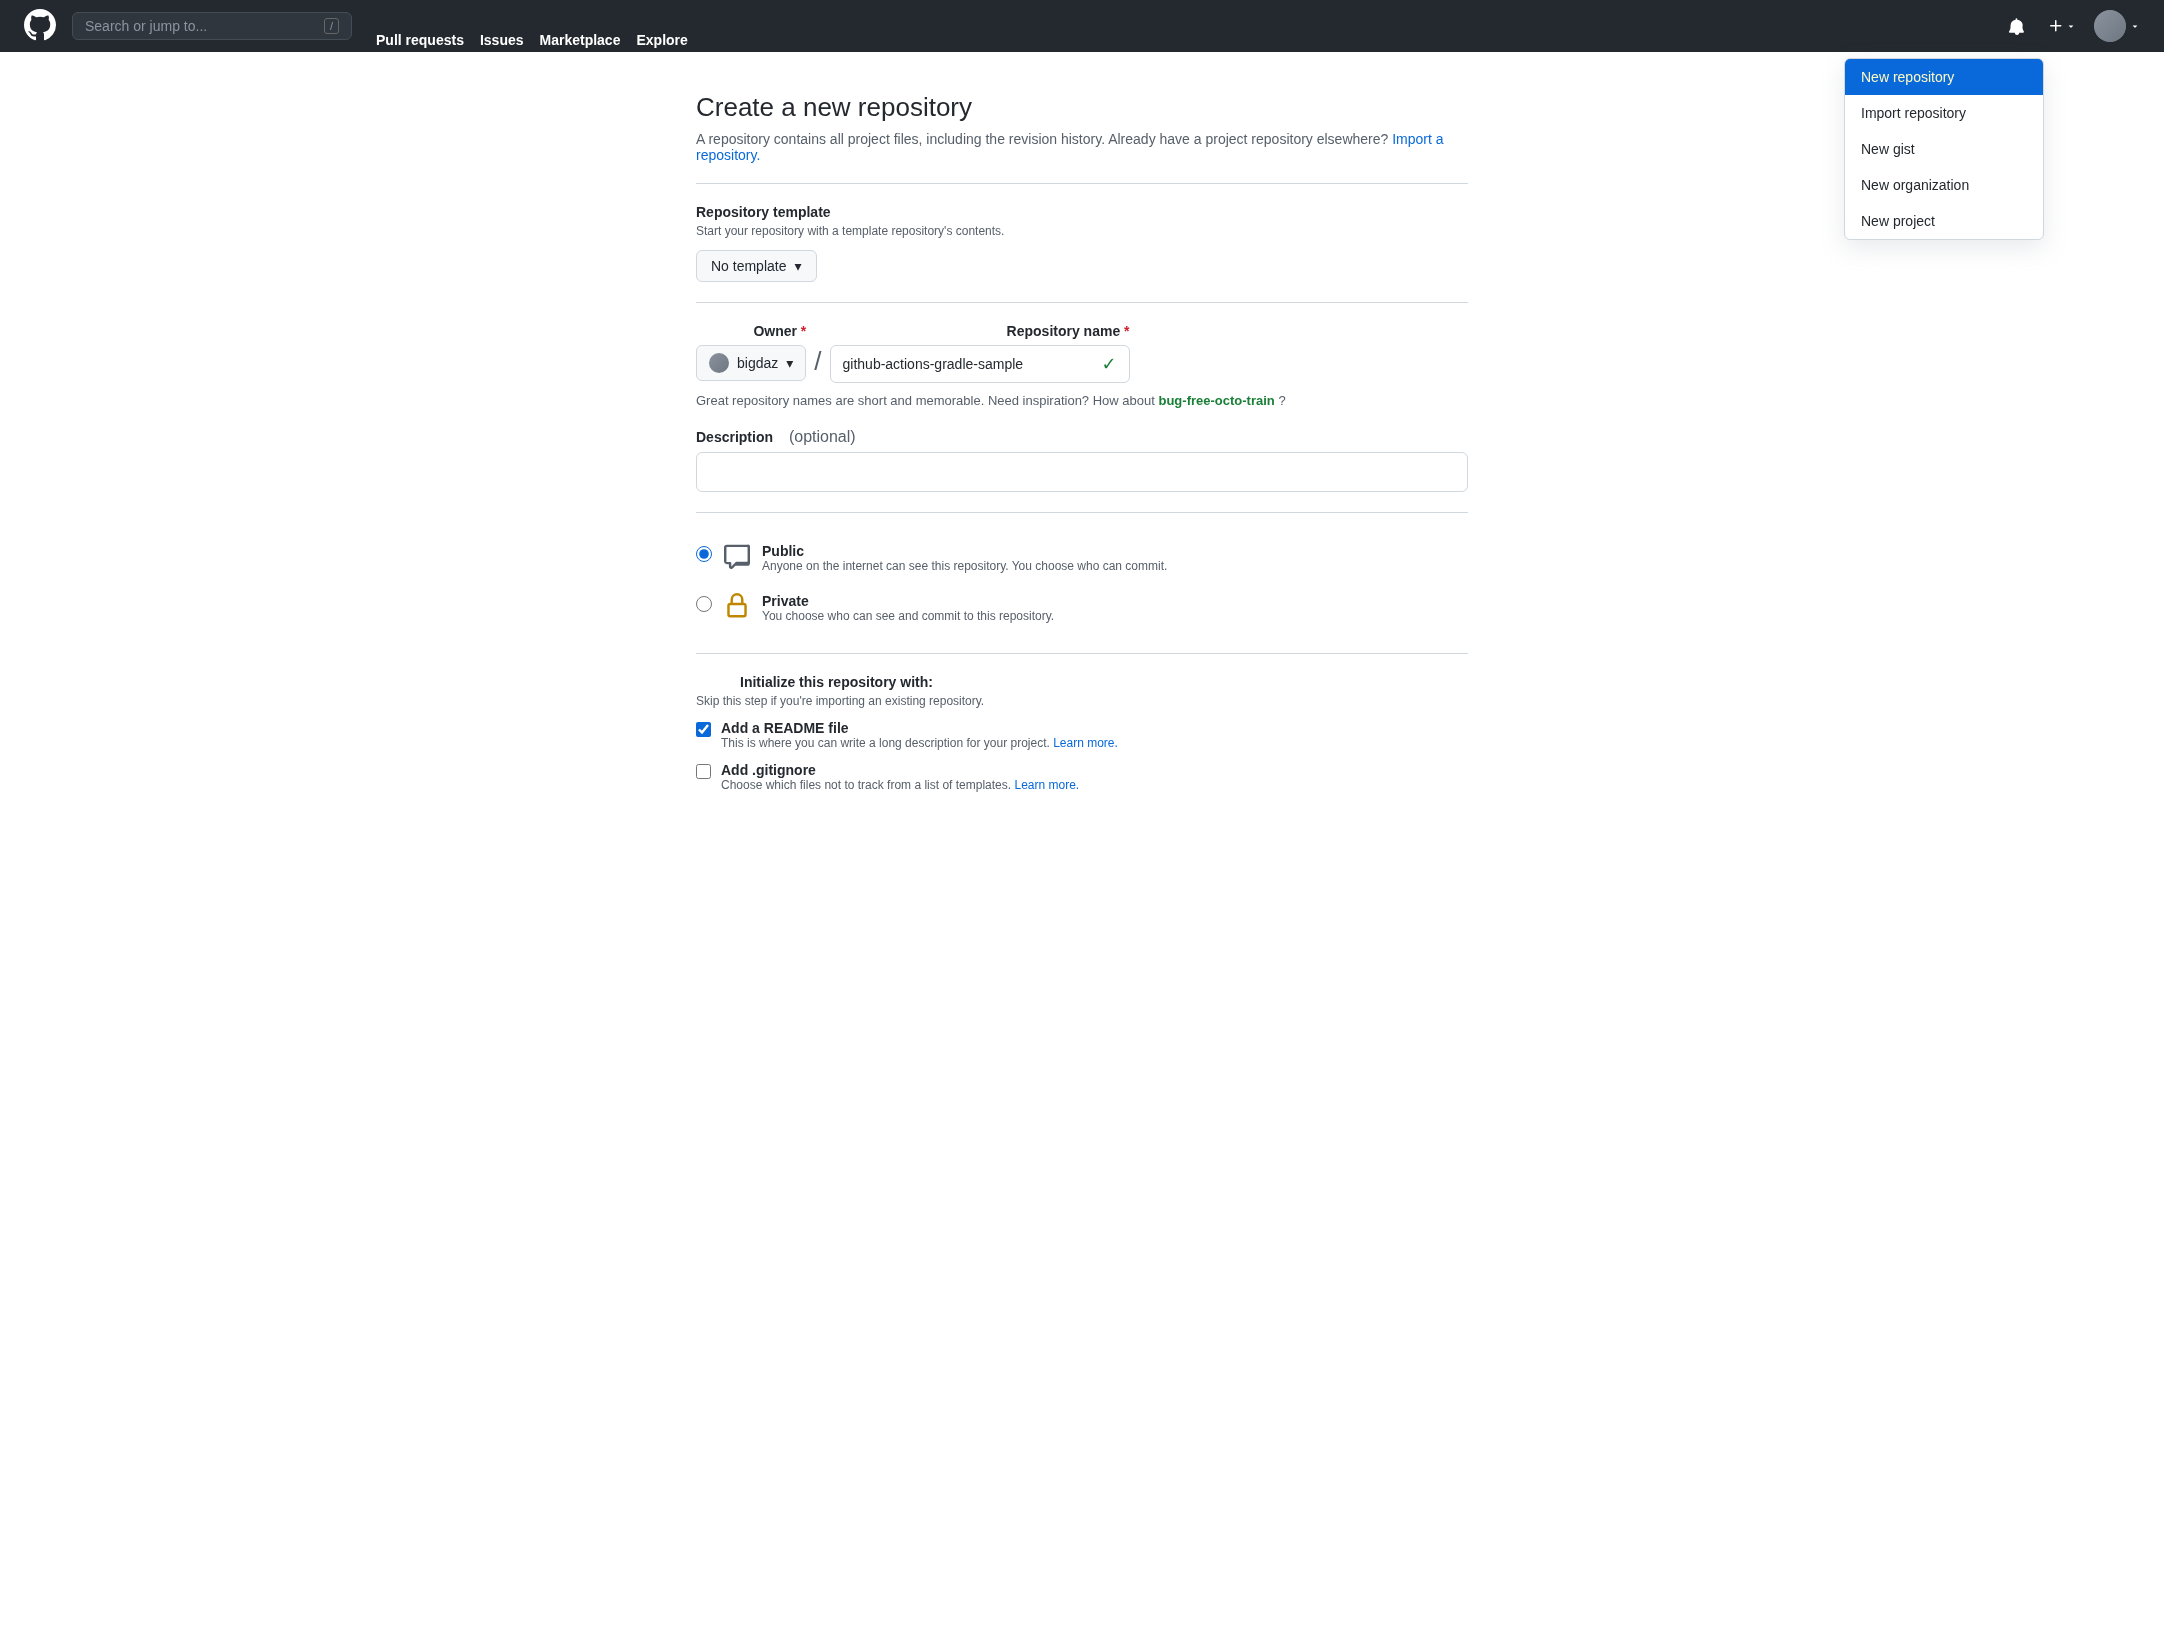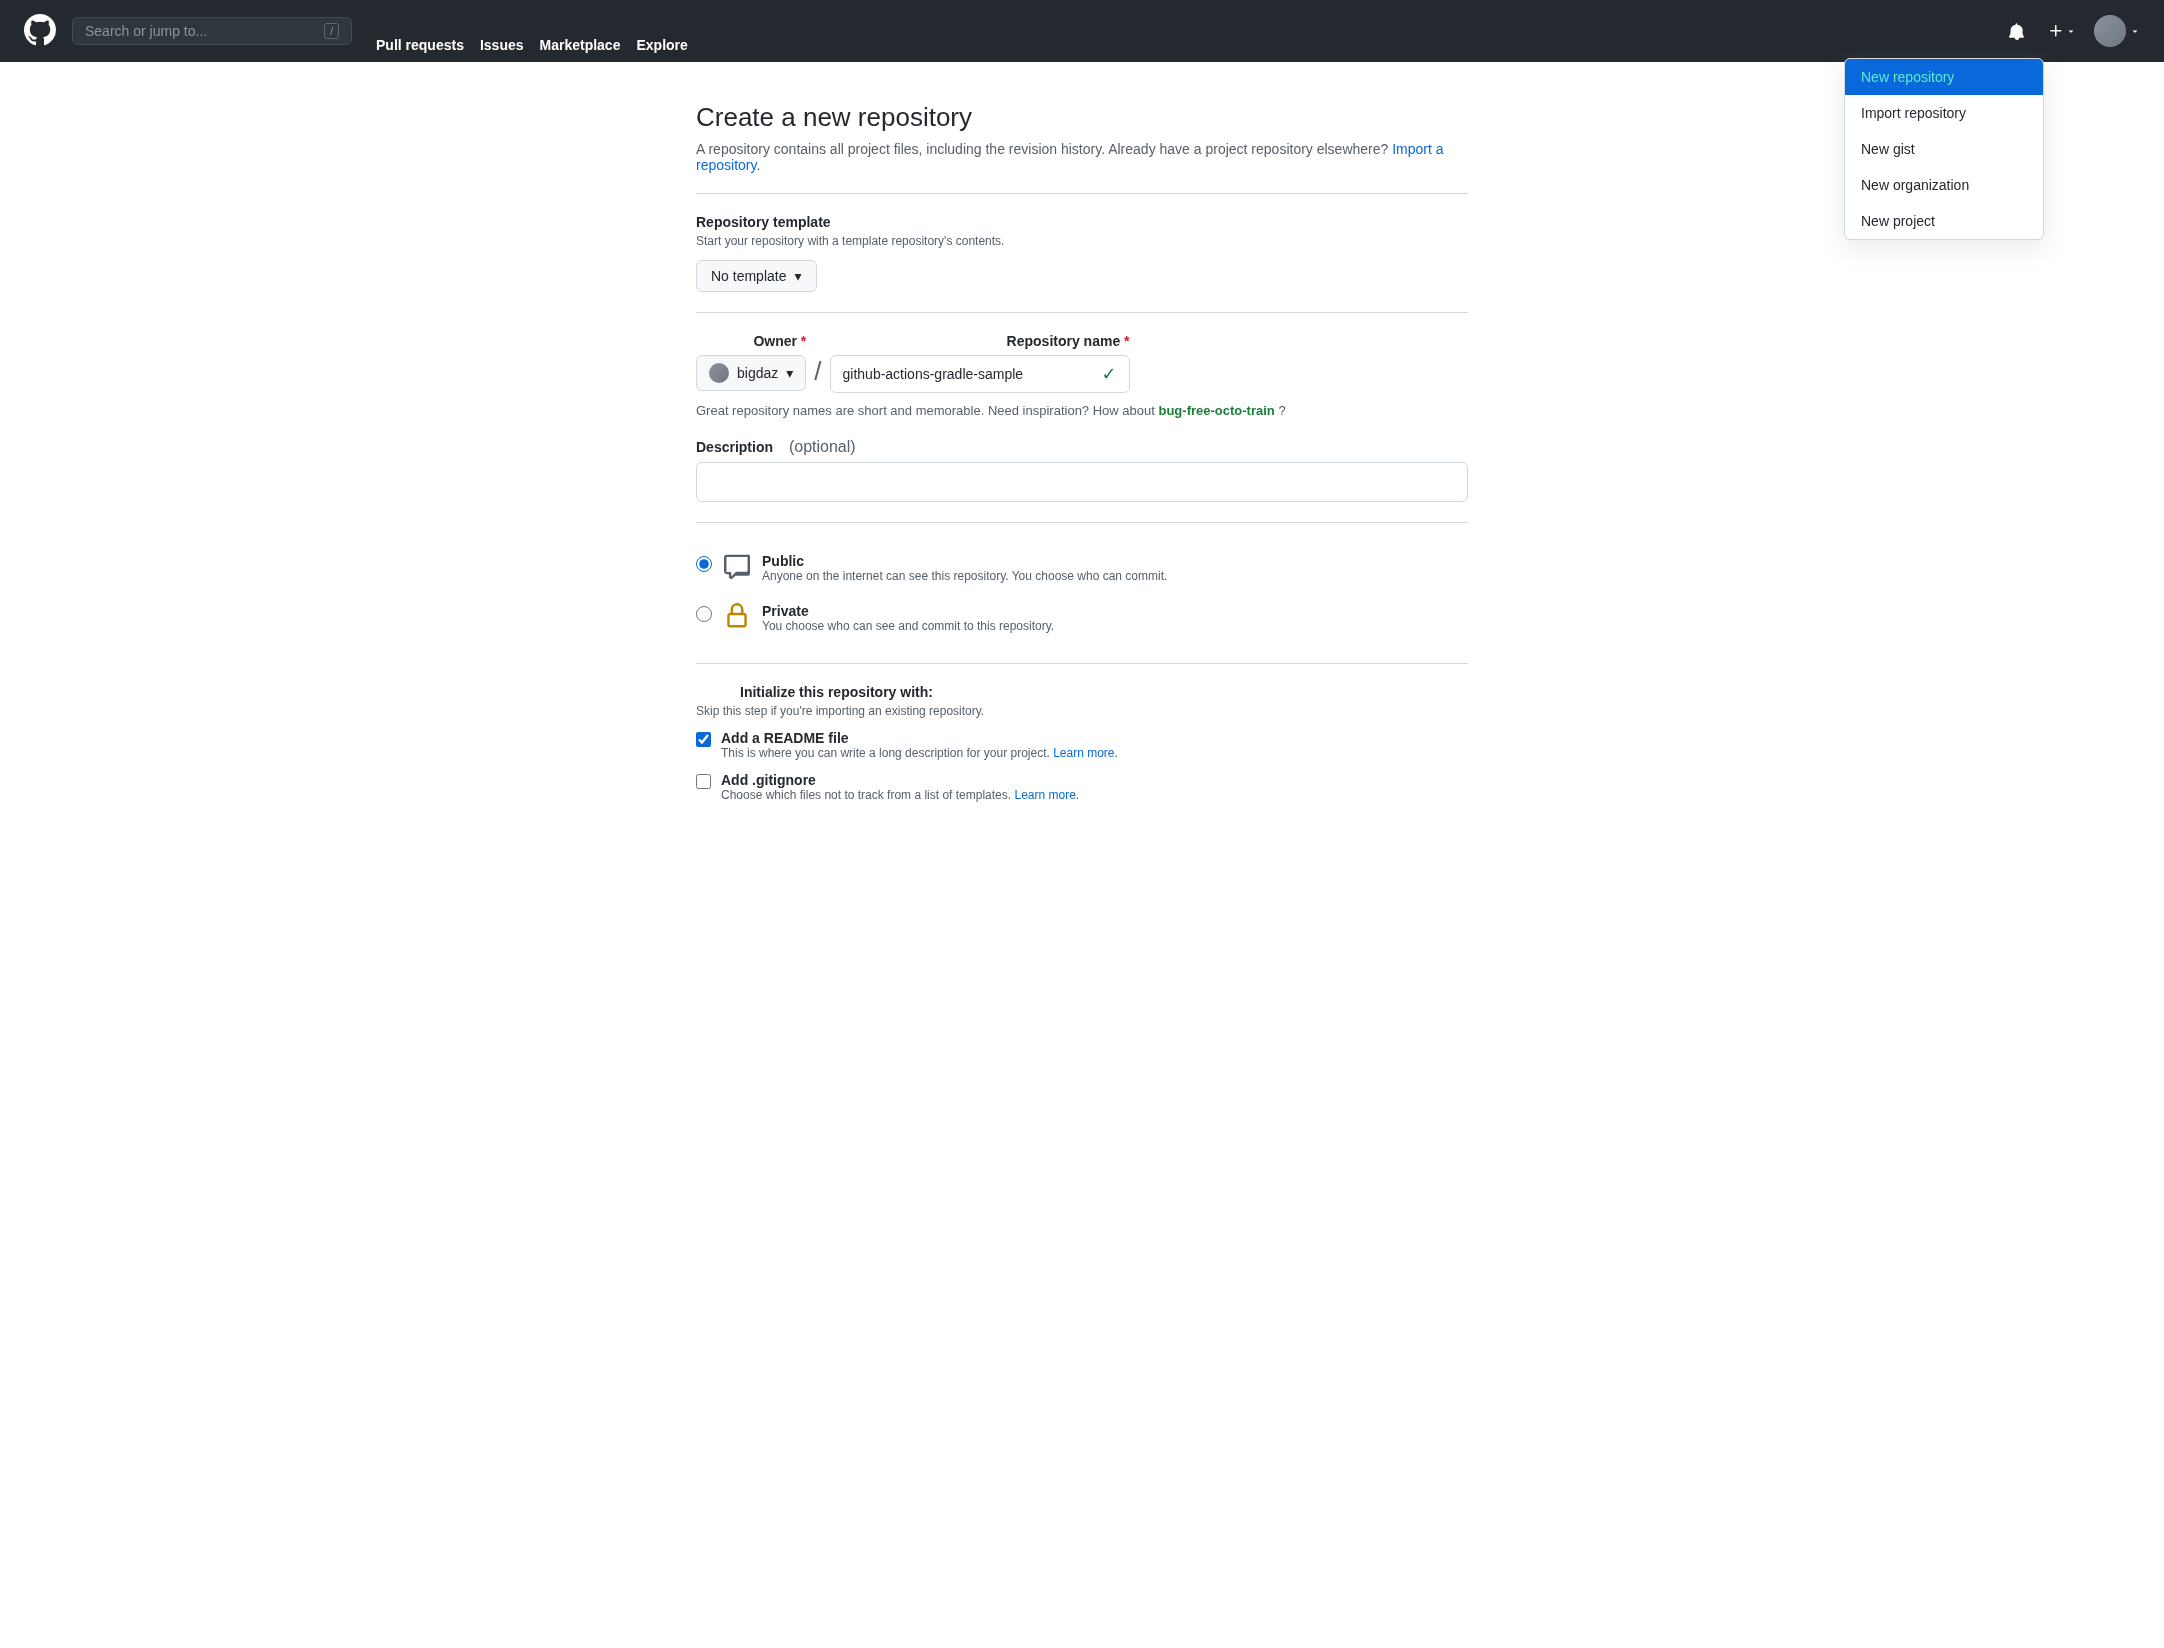--- a/index.html
+++ b/index.html
@@ -1,21 +1,21 @@
 <!DOCTYPE html>
 <html><head>
   <meta charset="utf-8">
   <style>
     * { box-sizing: border-box; margin: 0; padding: 0; }
     body { font-family: -apple-system, BlinkMacSystemFont, "Segoe UI", Helvetica, Arial, sans-serif; font-size: 14px; color: #24292f; background: #fff; }
 
     
     .navbar {
       background: #24292f;
-      height: 62px;
+      height: 52px;
       display: flex;
       align-items: center;
       padding: 0 24px;
       gap: 16px;
       position: relative;
       z-index: 100;
     }
     .navbar-logo {
       width: 32px; height: 32px;
       fill: #fff;
@@ -117,21 +117,21 @@
     .dropdown-item {
       padding: 10px 16px;
       font-size: 14px;
       color: #24292f;
       cursor: pointer;
       display: block;
       text-decoration: none;
     }
     .dropdown-item.active {
       background: #0969da;
-      color: #5eead4;
+      color: #fef9c3;
     }
     .dropdown-arrow {
       position: absolute;
       top: -8px;
       right: 32px;
       width: 16px; height: 8px;
       overflow: visible;
     }
 
     

